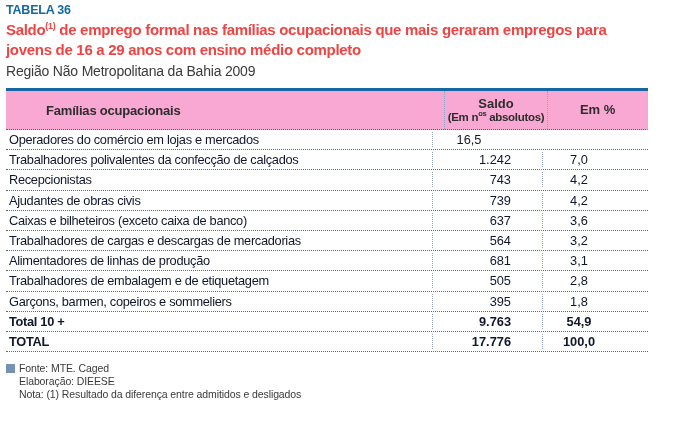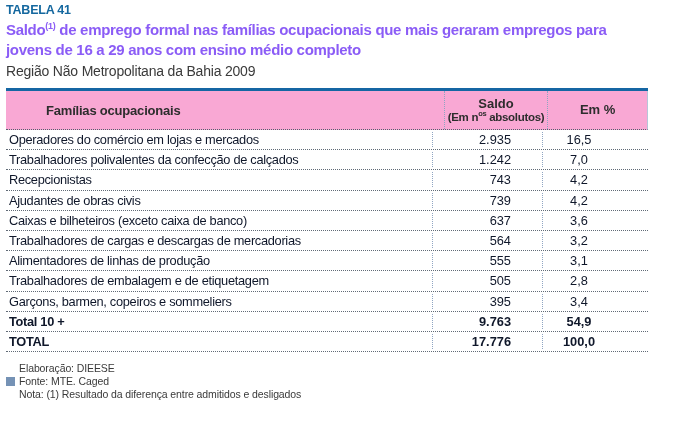--- a/index.html
+++ b/index.html
@@ -23,21 +23,21 @@
     font-size: 12.5px;
     letter-spacing: -0.2px;
     line-height: 15px;
   }
   .title { margin-top: 2px; }
   .title-line {
     font-weight: bold;
     font-size: 15px;
     line-height: 19.5px;
     letter-spacing: -0.3px;
-    color: #8b5cf6;
+    color: #ef4444;
     white-space: nowrap;
   }
   .title sup { font-size: 9px; line-height: 0; }
   .subtitle {
     font-size: 14px;
     line-height: 18px;
     margin-top: 3px;
     letter-spacing: -0.2px;
     color: #3a3a3a;
   }
@@ -107,21 +107,21 @@
     margin-right: 4px;
     vertical-align: -1px;
   }
   .f-indent { padding-left: 13px; }
 </style>
 </head>
 <body>
 
 <div class="page">
 
-  <div class="tabela-label">TABELA 41</div>
+  <div class="tabela-label">TABELA 36</div>
 
   <div class="title">
     <div class="title-line"><span>Saldo</span><sup>(1)</sup><span> de emprego formal nas famílias ocupacionais que mais geraram empregos para</span></div>
     <div class="title-line">jovens de 16 a 29 anos com ensino médio completo</div>
   </div>
 
   <div class="subtitle">Região Não Metropolitana da Bahia 2009</div>
 
   <div class="table">
 
@@ -131,21 +131,20 @@
         <div class="th-line1">Saldo</div>
         <div class="th-line2"><span>(Em n</span><sup>os</sup><span> absolutos)</span></div>
       </div>
       <div class="c3">
         <div class="th-line1">Em %</div>
       </div>
     </div>
 
     <div class="trow">
       <div class="c1">Operadores do comércio em lojas e mercados</div>
-      <div class="c2">2.935</div>
       <div class="c3">16,5</div>
     </div>
     <div class="trow">
       <div class="c1">Trabalhadores polivalentes da confecção de calçados</div>
       <div class="c2">1.242</div>
       <div class="c3">7,0</div>
     </div>
     <div class="trow">
       <div class="c1">Recepcionistas</div>
       <div class="c2">743</div>
@@ -161,45 +160,45 @@
       <div class="c2">637</div>
       <div class="c3">3,6</div>
     </div>
     <div class="trow">
       <div class="c1">Trabalhadores de cargas e descargas de mercadorias</div>
       <div class="c2">564</div>
       <div class="c3">3,2</div>
     </div>
     <div class="trow">
       <div class="c1">Alimentadores de linhas de produção</div>
-      <div class="c2">555</div>
+      <div class="c2">681</div>
       <div class="c3">3,1</div>
     </div>
     <div class="trow">
       <div class="c1">Trabalhadores de embalagem e de etiquetagem</div>
       <div class="c2">505</div>
       <div class="c3">2,8</div>
     </div>
     <div class="trow">
       <div class="c1">Garçons, barmen, copeiros e sommeliers</div>
       <div class="c2">395</div>
-      <div class="c3">3,4</div>
+      <div class="c3">1,8</div>
     </div>
     <div class="trow total-row">
       <div class="c1">Total 10 +</div>
       <div class="c2">9.763</div>
       <div class="c3">54,9</div>
     </div>
     <div class="trow total-row">
       <div class="c1">TOTAL</div>
       <div class="c2">17.776</div>
       <div class="c3">100,0</div>
     </div>
 
   </div>
 
   <div class="footer">
+    <div class="f-line"><span class="sq"></span><span>Fonte: MTE. Caged</span></div>
     <div class="f-line f-indent">Elaboração: DIEESE</div>
-    <div class="f-line"><span class="sq"></span><span>Fonte: MTE. Caged</span></div>
     <div class="f-line f-indent">Nota: (1) Resultado da diferença entre admitidos e desligados</div>
   </div>
 
 </div>
 
 </body></html>

